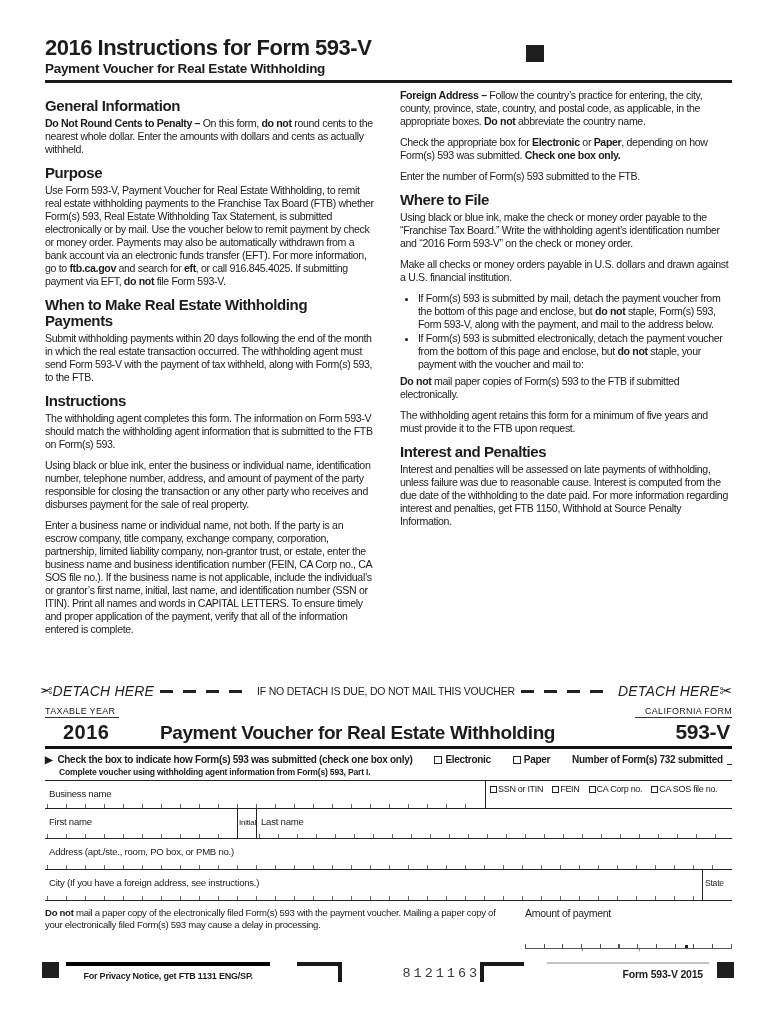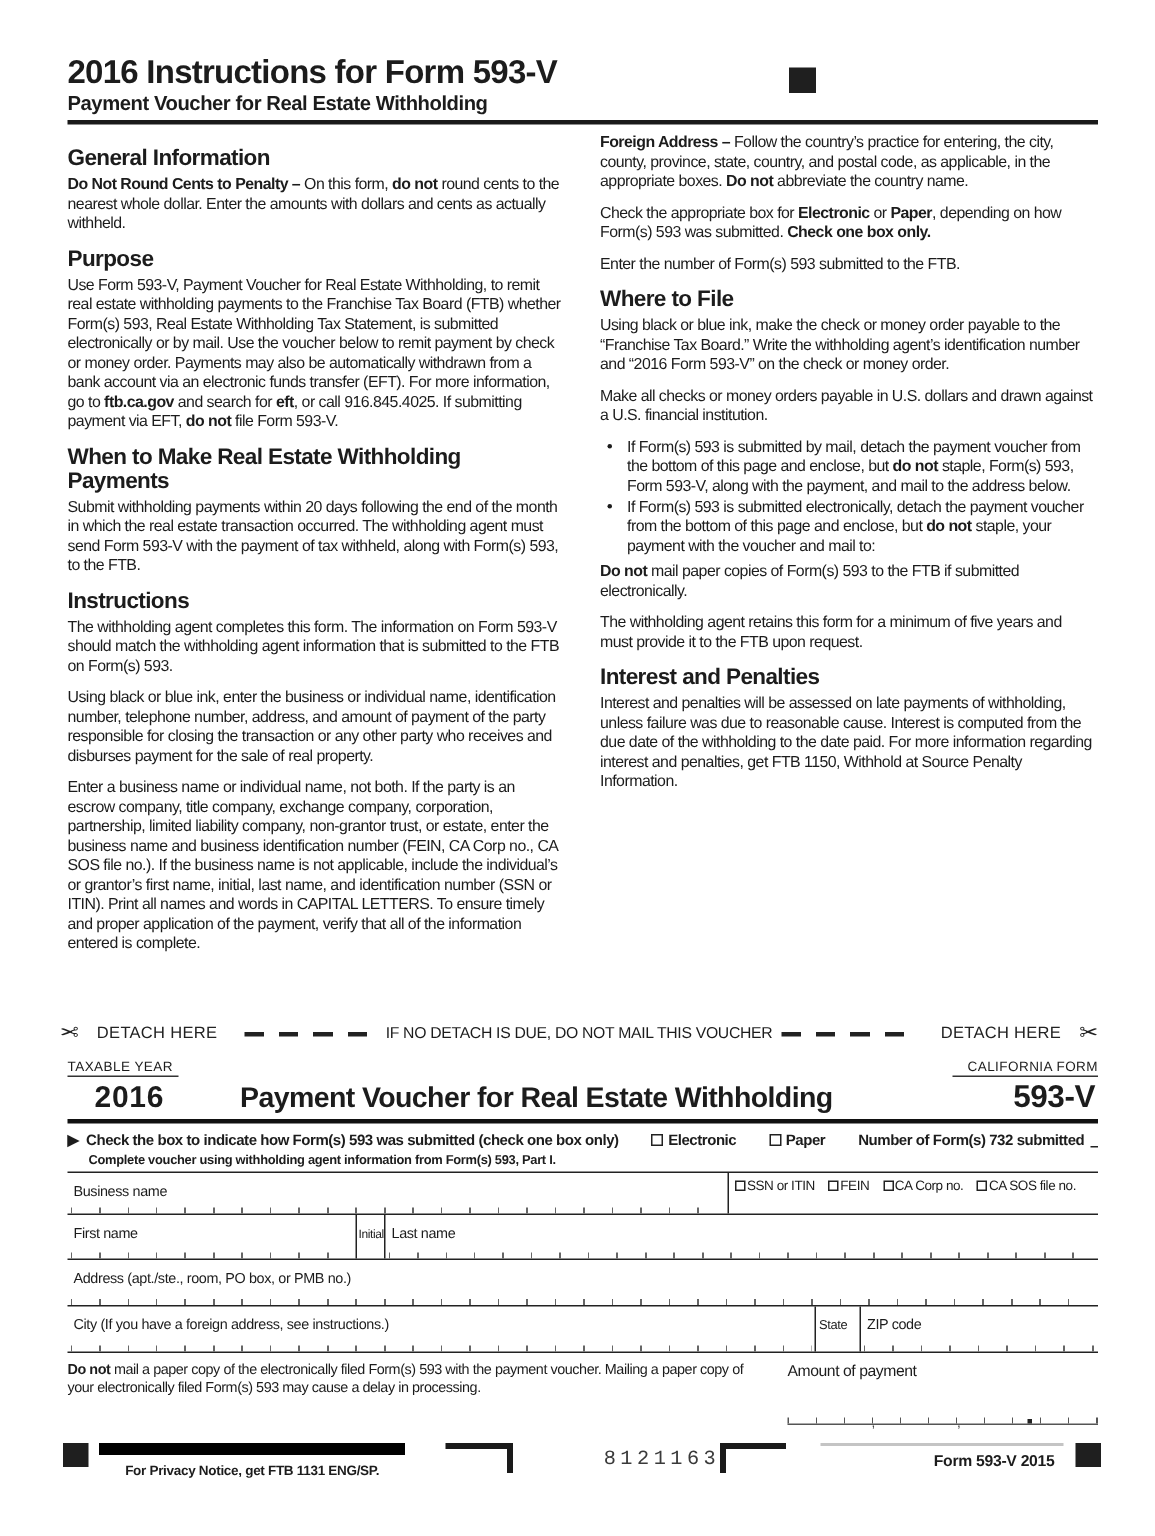--- a/index.html
+++ b/index.html
@@ -24,21 +24,21 @@
   .p  { font-size:10.6px; line-height:13px; letter-spacing:-0.35px; margin:0 0 8px 0; }
   .p b { letter-spacing:-0.35px; }
   ul.bl { margin:0 0 4px 0; padding-left:18px; }
   ul.bl li { font-size:10.6px; line-height:13px; letter-spacing:-0.35px; margin:0 0 1px 0; }
   .addr { font-size:10.6px; line-height:13px; letter-spacing:-0.35px; margin:2px 0 8px 18px; }
 
   
   .detach { position:absolute; left:40px; top:683px; width:692px; display:flex; align-items:center; }
   .scis { font-size:15px; line-height:12px; color:#222; }
   .scis.flip { transform:scaleX(-1); }
-  .dh { font-size:11px; letter-spacing:0.2px; color:#222; margin:0 12px; white-space:nowrap; }
+  .dh { font-size:14px; letter-spacing:0.2px; color:#222; margin:0 0; white-space:nowrap;font-style:italic; }
   .dashes { flex:1; height:3px; background:repeating-linear-gradient(to right,#222 0 13px,transparent 13px 23px); margin:0 6px; }
   .dmid { font-size:10.5px; letter-spacing:-0.2px; white-space:nowrap; color:#1c1c1c; }
 
   
   .voucher { position:absolute; left:45px; top:706px; width:687px; }
   .vlabels { display:flex; justify-content:space-between; }
   .vlabels span { font-size:9px; letter-spacing:0.3px; border-bottom:1px solid #333; padding:0 4px 1px 0; }
   .vlabels span.right { padding:0 0 1px 10px; }
   .vtitle { position:relative; height:28px; border-bottom:3.5px solid #111; margin-top:3px; }
   .vyear  { position:absolute; left:18px; bottom:2px; font-size:20px; font-weight:bold; letter-spacing:0.5px; }
@@ -74,21 +74,21 @@
   .amtlab { font-size:10.5px; letter-spacing:-0.3px; }
   .amtline { position:absolute; left:0; top:30px; width:207px; height:12px; border-bottom:1px solid #555; }
   .amtline::after { content:""; position:absolute; left:0; right:0; bottom:0; height:4px;
     background:repeating-linear-gradient(to right,#555 0 1px,transparent 1px 18.7px); }
   .amtline .cma { position:absolute; bottom:-4px; font-size:9px; color:#444; }
   .amtline .dot { position:absolute; bottom:0; width:3px; height:3px; background:#222; }
 
   
   .footer { position:absolute; left:42px; top:962px; width:692px; display:flex; align-items:flex-start; }
   .fsq { width:17px; height:16px; background:#1f1f1f; flex:none; }
-  .privacy { width:218px; margin-left:7px; border-top:8px solid #000000; text-align:center;
+  .privacy { width:218px; margin-left:7px; border-top:4px solid #000000; text-align:center;
     font-size:9px; font-weight:bold; letter-spacing:-0.2px; padding-top:5px; }
   .corner-r { width:47px; height:20px; border-top:4px solid #1a1a1a; border-right:4px solid #1a1a1a; margin-left:27px; }
   .corner-l { width:47px; height:20px; border-top:4px solid #1a1a1a; border-left:4px solid #1a1a1a; }
   .scan { font-family:"Liberation Mono", monospace; font-size:13.5px; color:#3a3a3a; letter-spacing:3px;
     margin:4px 0 0 0; width:148px; text-align:right; }
   .formid { width:172px; margin-left:23px; border-top:2px solid #c4c4c4; text-align:right;
     font-size:10.5px; font-weight:bold; letter-spacing:-0.2px; padding:4px 6px 0 0; }
   .fsq.right { margin-left:8px; }
 </style>
 </head>
@@ -215,23 +215,20 @@
         <span class="lab">Address (apt./ste., room, PO box, or PMB no.)</span>
       </div>
     </div>
     <div class="grow r4">
       <div class="cell comb" style="flex:1;">
         <span class="lab">City (If you have a foreign address, see instructions.)</span>
       </div>
       <div class="cell vdiv" style="width:30px; padding-left:2px;">
         <span class="lab" style="font-size:8.6px;">State</span>
       </div>
-      <div class="cell vdiv comb" style="width:159px;">
-        <span class="lab">ZIP code</span>
-      </div>
     </div>
   </div>
 
   <div class="bottomrow">
     <div class="note"><b>Do not</b> mail a paper copy of the electronically filed Form(s) 593 with the payment voucher. Mailing a paper copy of your electronically filed Form(s) 593 may cause a delay in processing.</div>
     <div class="amtblock">
       <div class="amtlab">Amount of payment</div>
       <div class="amtline">
         <span class="cma" style="left:56px;">,</span>
         <span class="cma" style="left:113px;">,</span>

